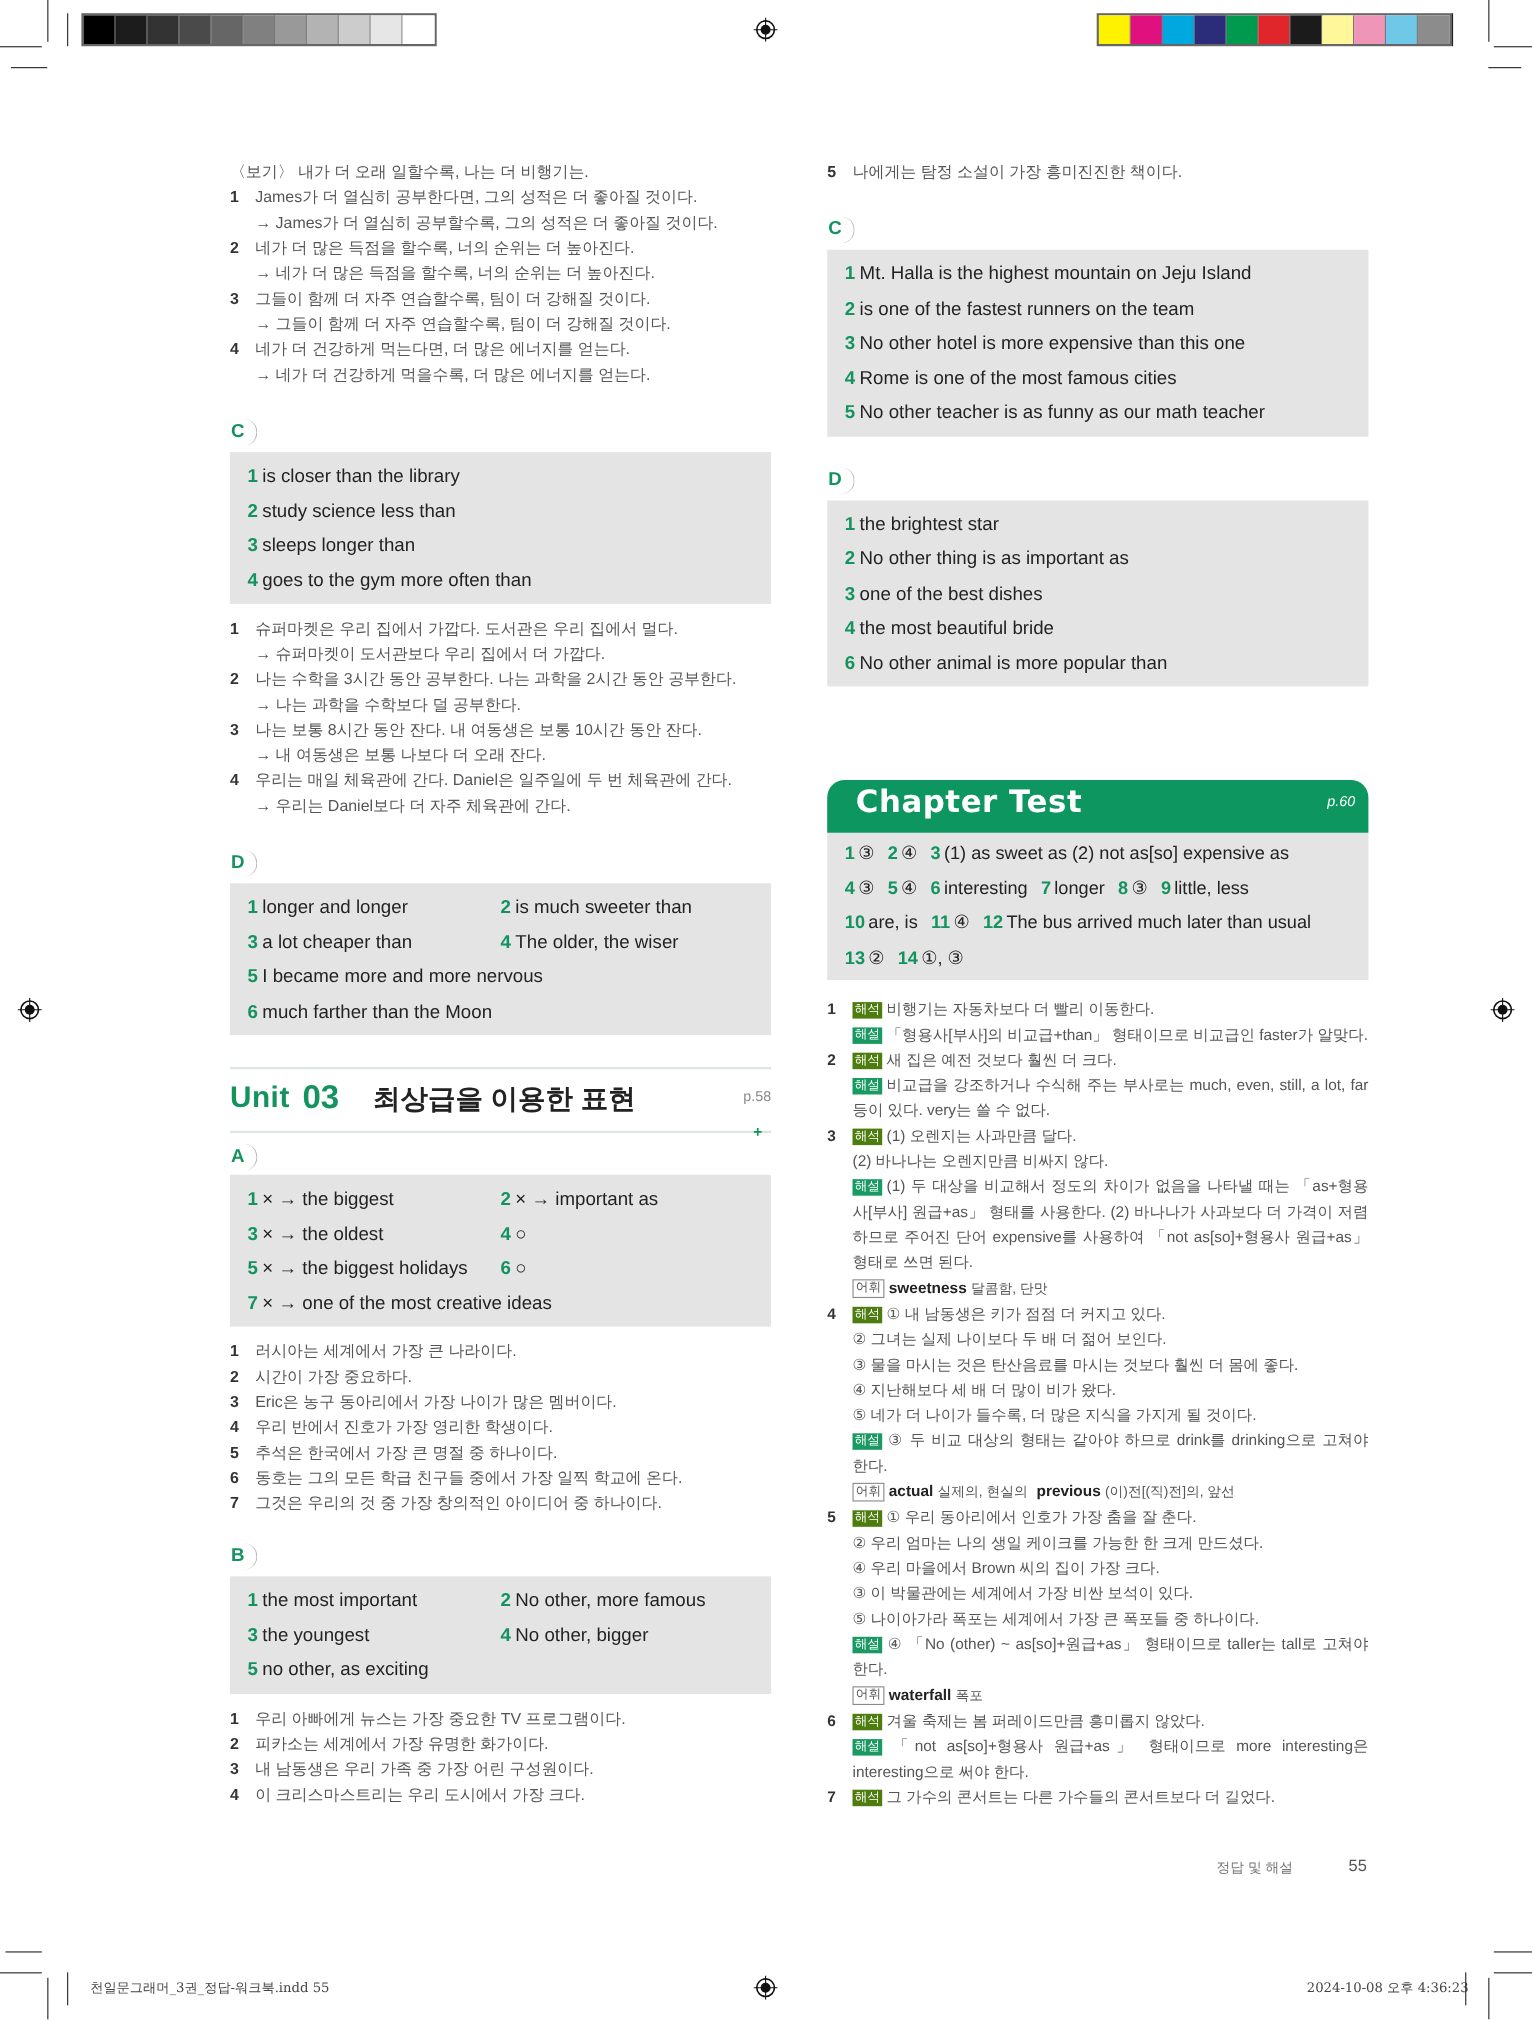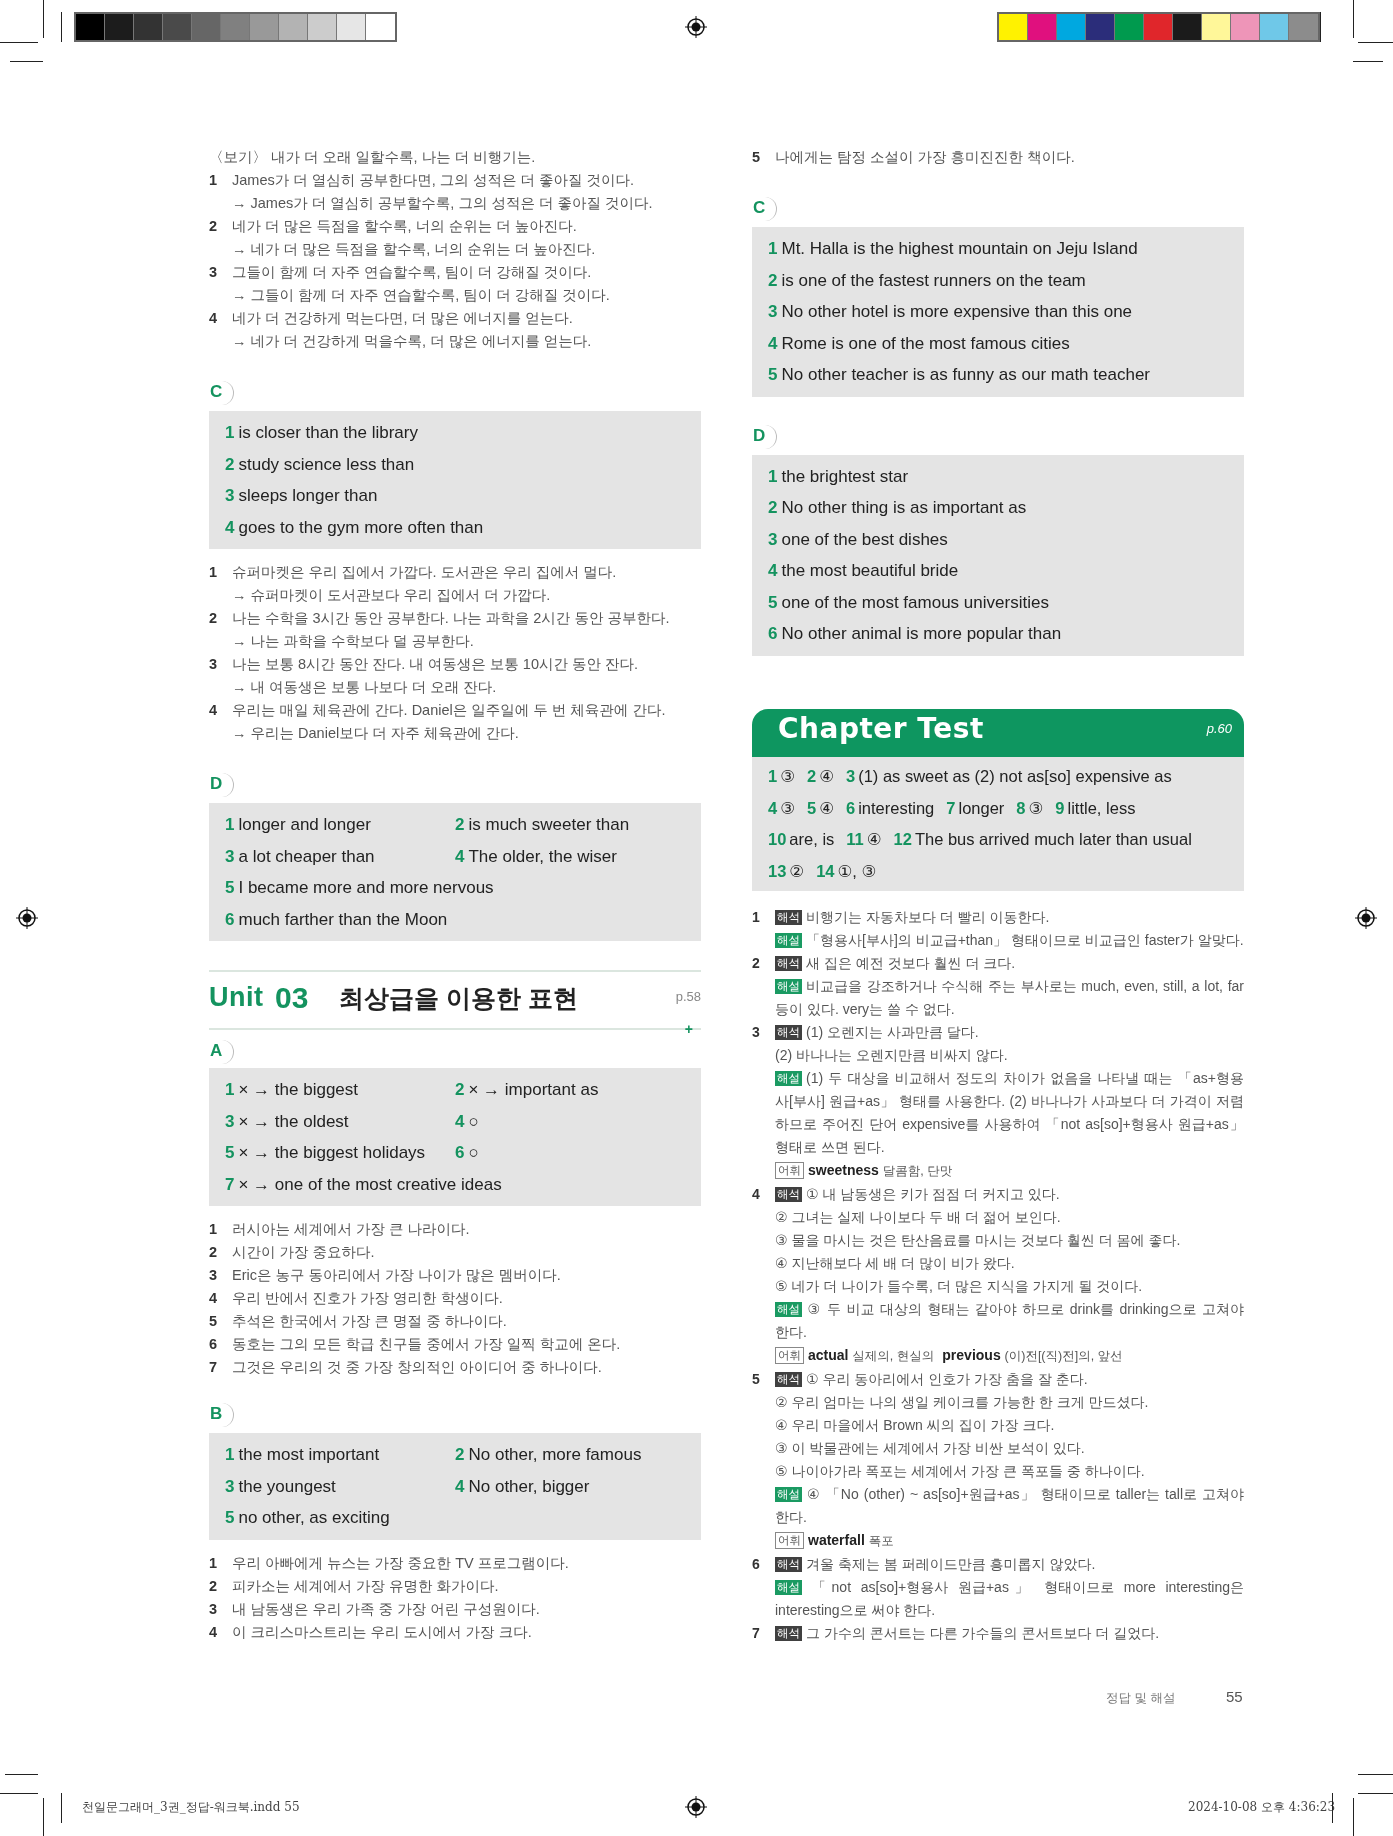--- a/index.html
+++ b/index.html
@@ -31,21 +31,21 @@
   .ct-title{position:absolute;left:26px;top:3px;font-size:28px;font-weight:bold;font-family:"DejaVu Sans",sans-serif;letter-spacing:0.5px;}
   .ct-page{position:absolute;right:12px;top:12px;font-size:13px;font-style:italic;}
   .ct-body{background:#e4e4e4;padding:4px 0 4px 16px;font-size:16.5px;line-height:31.5px;color:#222;}
   .ct-body .ans-num{margin-right:3px;}
   .ct-item{margin-right:12px;}
   .exp{font-size:14px;line-height:23px;color:#555;}
   .exp-item{display:flex;}
   .exp-item .num{flex:0 0 23px;font-weight:bold;color:#333;}
   .exp-item .body{flex:1;}
   .tag{display:inline-block;font-size:11.5px;line-height:15px;padding:0 2px;margin-right:4px;vertical-align:1px;color:#fff;}
-  .tag-trans{background:#404040;}
+  .tag-trans{background:#4d7c0f;}
   .tag-expl{background:#1a9a62;}
   .tag-vocab{background:#fff;color:#555;border:1px solid #888;}
   .vocab-word{color:#222;font-weight:bold;font-size:14px;}
   .vocab-mean{font-size:12.5px;color:#555;margin-right:8px;}
   .just{text-align:justify;}
   .footer-title{position:absolute;left:1106px;top:1690px;font-size:12.5px;color:#777;}
   .footer-page{position:absolute;left:1226px;top:1688px;font-size:15px;color:#555;}
   .slug{position:absolute;top:1799px;font-size:12px;color:#444;font-family:"DejaVu Serif",serif;}
 </style>
 </head>
@@ -352,23 +352,20 @@
       <div class="ans-row">
         <div class="ans-cell" style="flex: 1 1 0%;"><span class="ans-num">2</span><span>No other thing is as important as</span></div>
       </div>
       <div class="ans-row">
         <div class="ans-cell" style="flex: 1 1 0%;"><span class="ans-num">3</span><span>one of the best dishes</span></div>
       </div>
       <div class="ans-row">
         <div class="ans-cell" style="flex: 1 1 0%;"><span class="ans-num">4</span><span>the most beautiful bride</span></div>
       </div>
       <div class="ans-row">
-        <div class="ans-cell" style="flex: 1 1 0%;"><span class="ans-num">5</span><span>one of the most famous universities</span></div>
-      </div>
-      <div class="ans-row">
         <div class="ans-cell" style="flex: 1 1 0%;"><span class="ans-num">6</span><span>No other animal is more popular than</span></div>
       </div>
     </div>
 </div>
 
 <div class="abs" style="left:752px;top:709px;width:492px;">
   <div class="ct-head">
     <span class="ct-title">Chapter Test</span>
     <span class="ct-page">p.60</span>
   </div>

